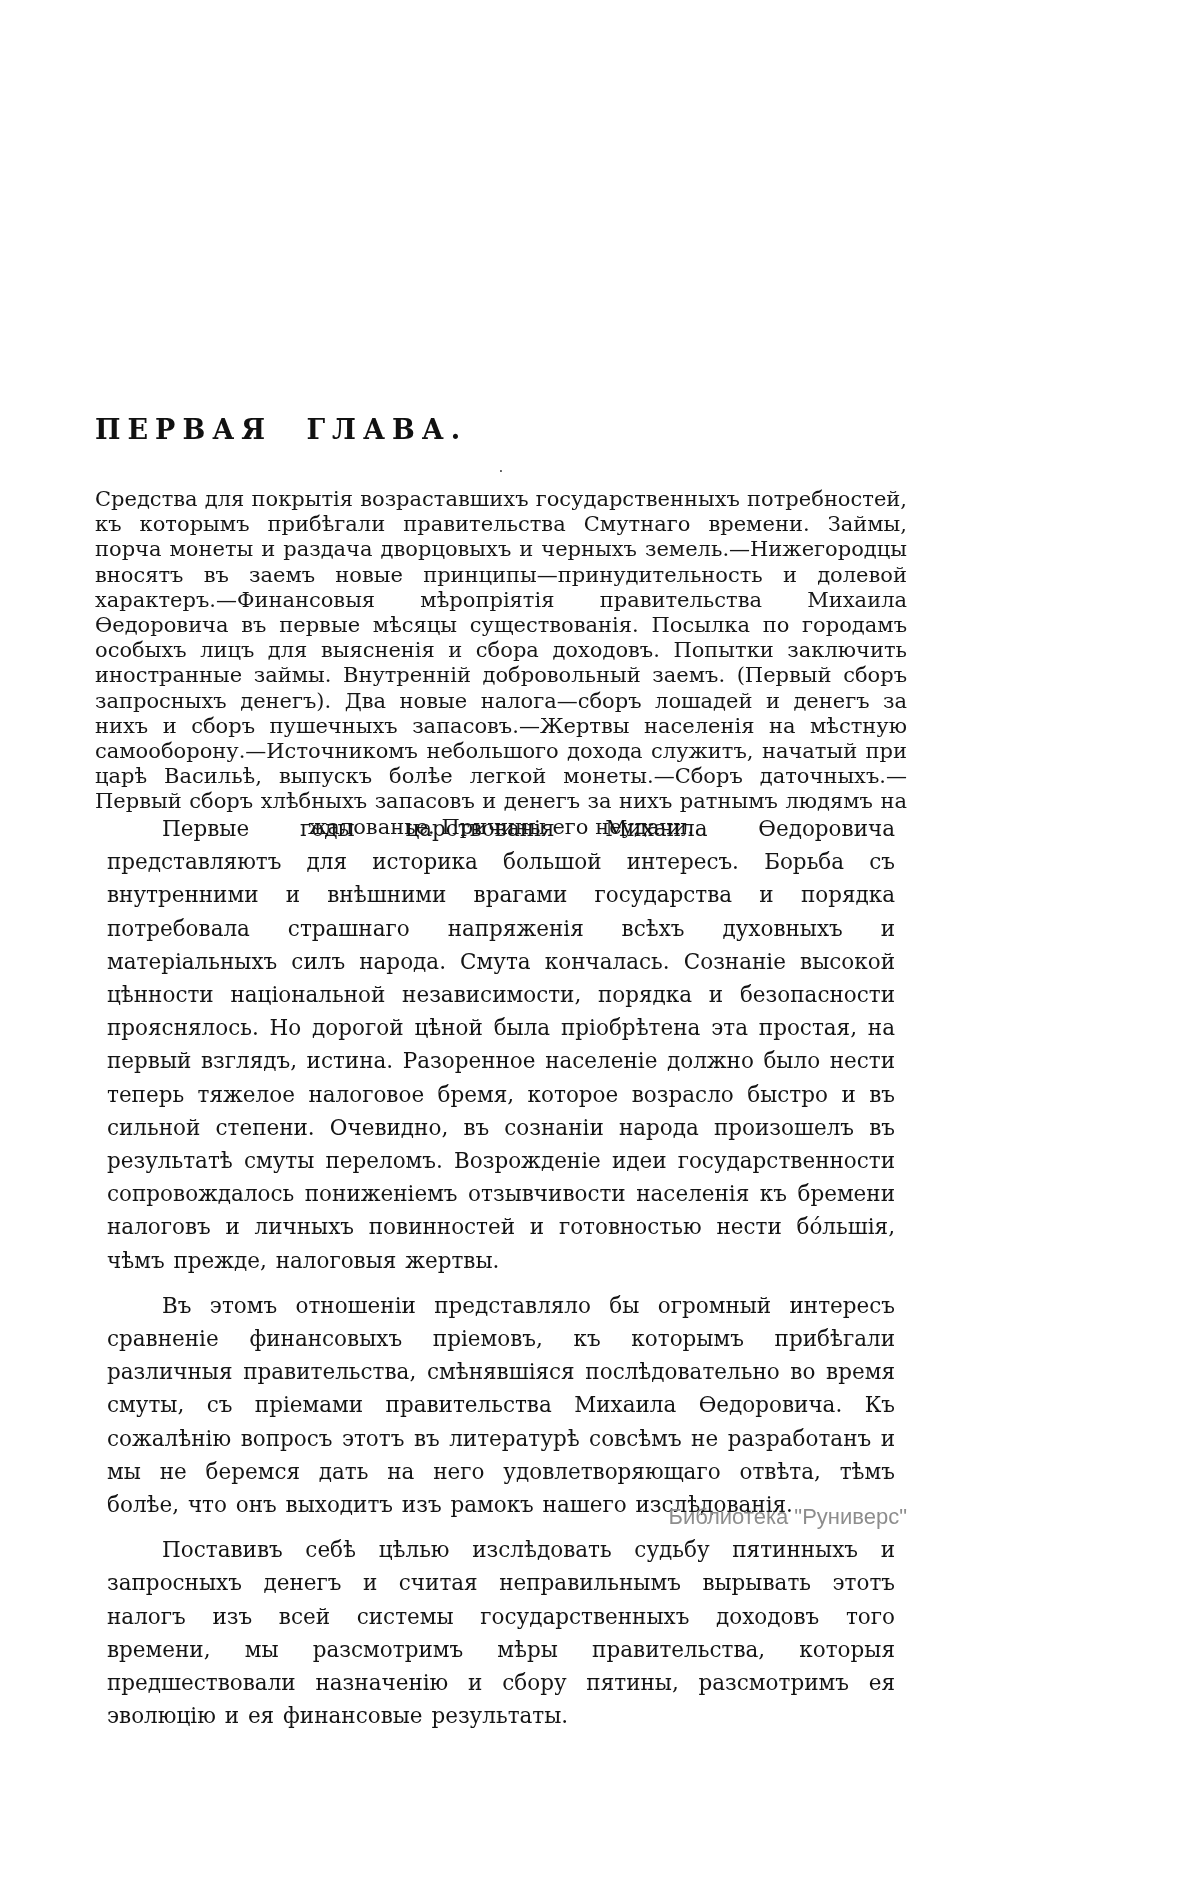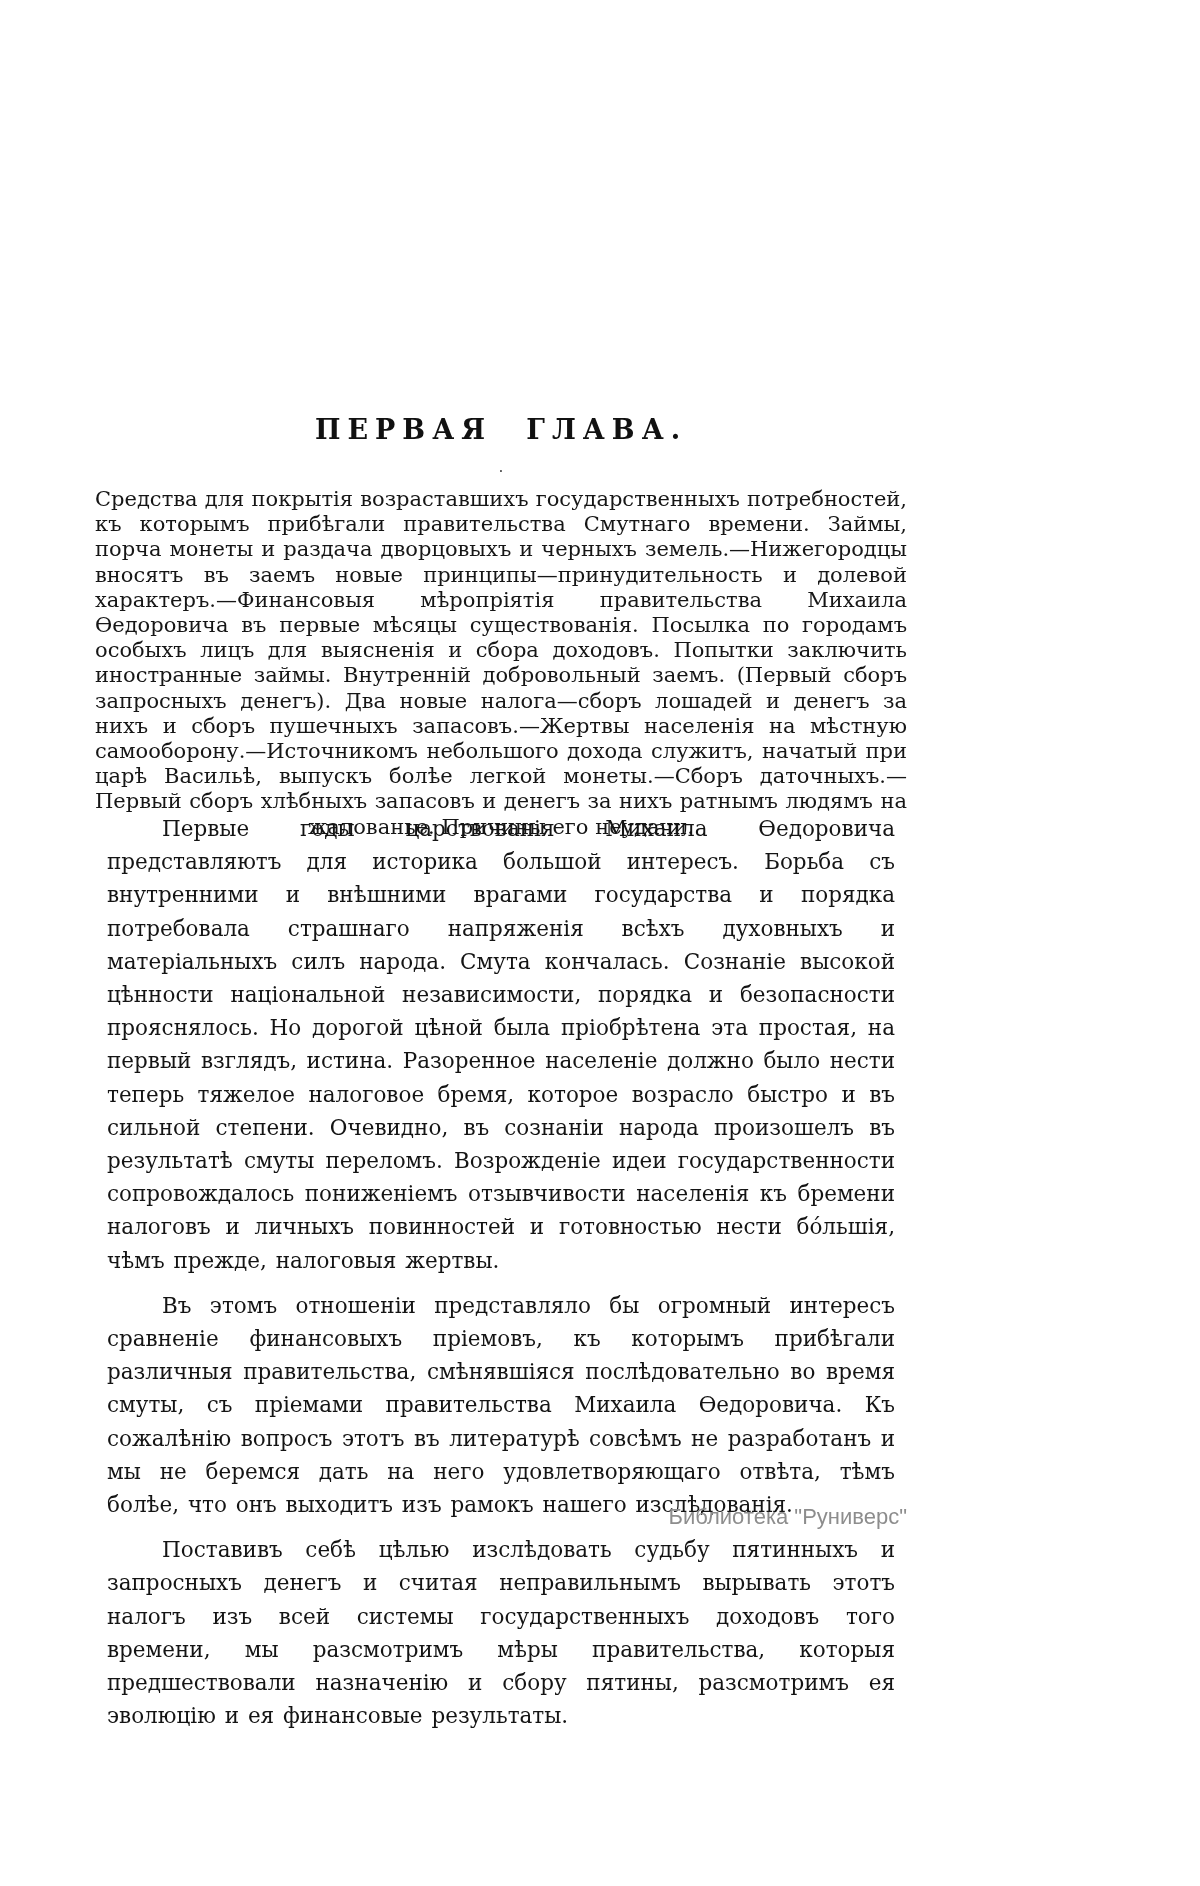--- a/index.html
+++ b/index.html
@@ -21,21 +21,20 @@
     top: 0;
     width: 1200px;
     height: 1886px;
     background: #ffffff;
   }
   .heading {
     position: absolute;
     top: 414px;
     left: 95px;
     width: 812px;
-    text-align: center;
     font-size: 27px;
     font-weight: bold;
     letter-spacing: 7px;
     word-spacing: 18px;
     color: #111;
   }
   .stray-dot {
     position: absolute;
     top: 463px;
     left: 95px;

